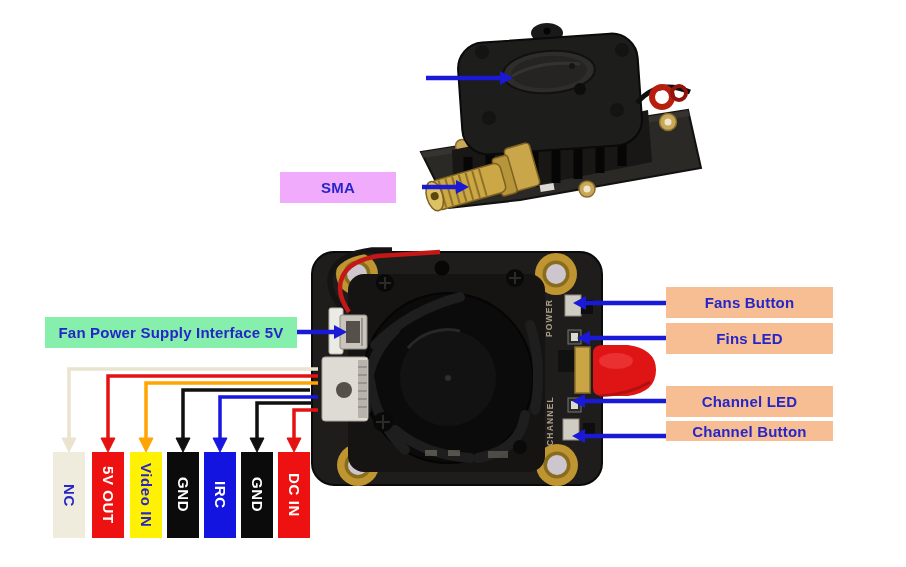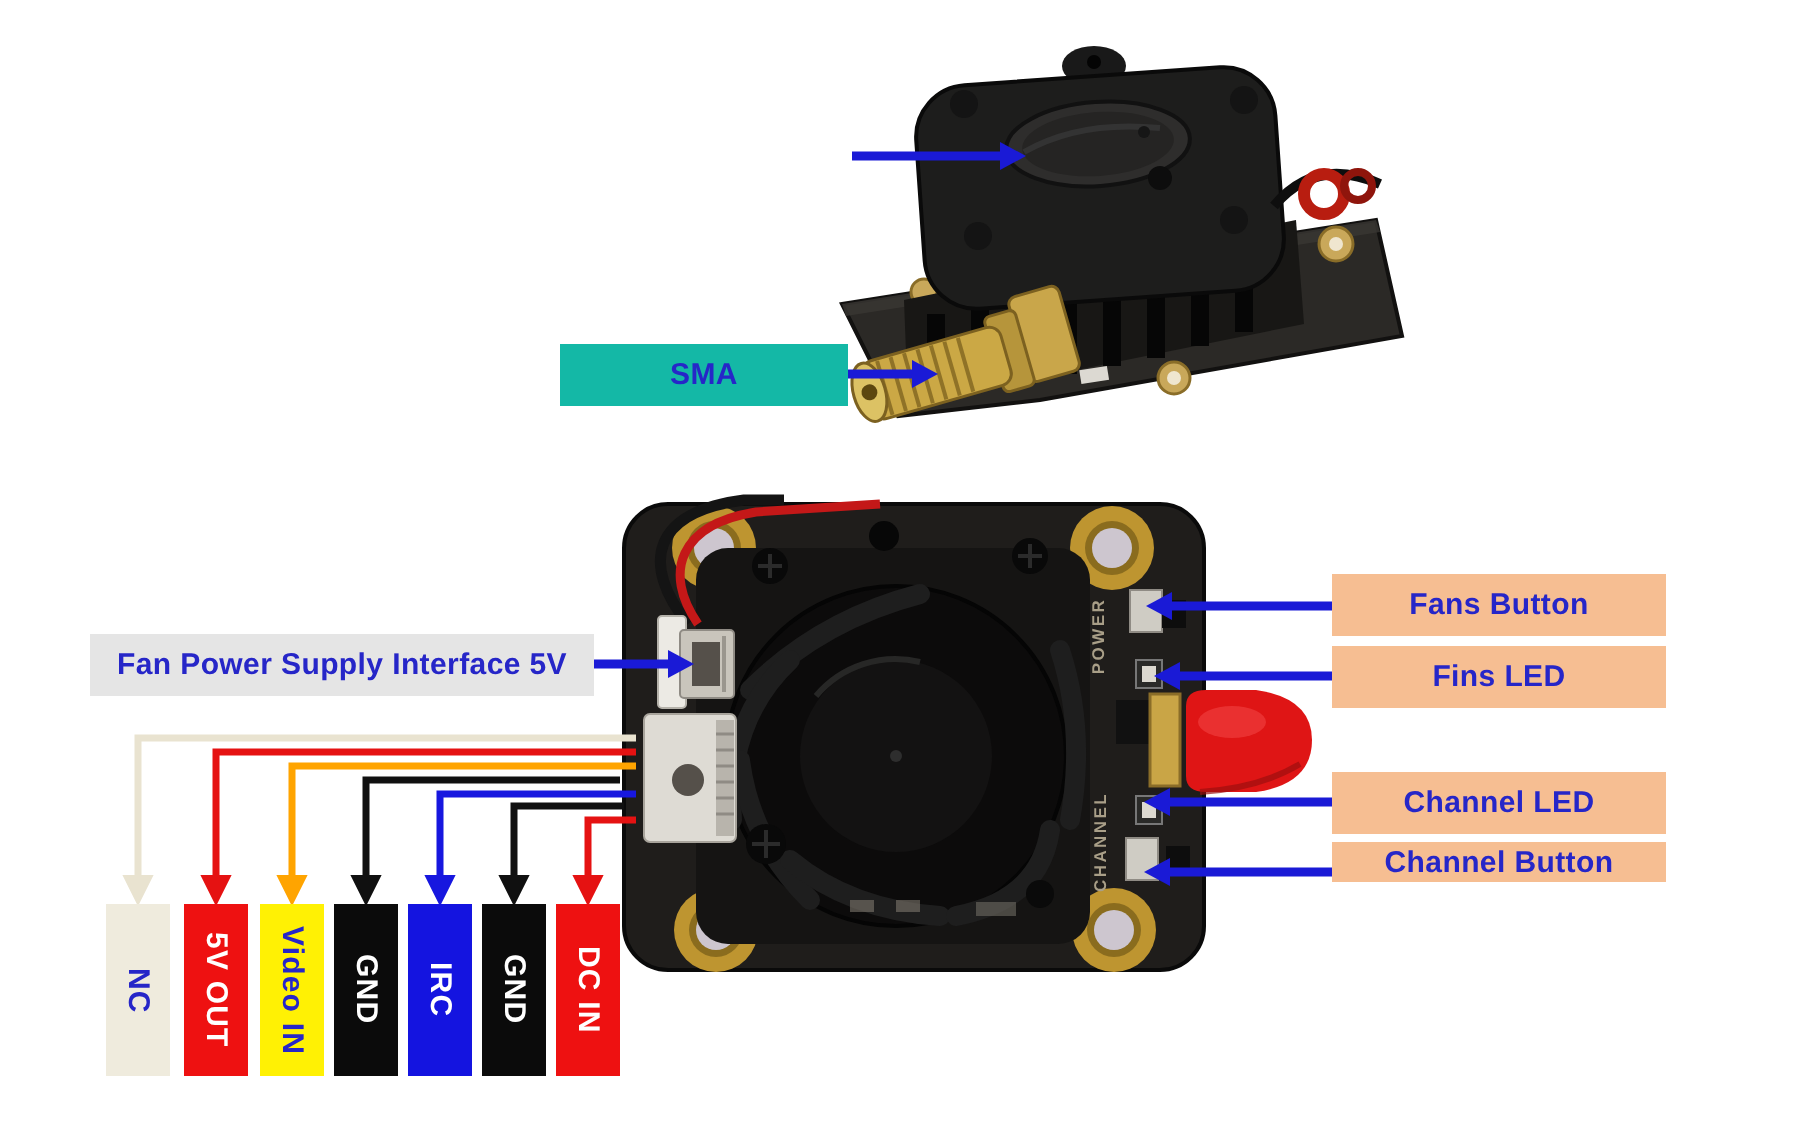--- a/index.html
+++ b/index.html
@@ -238,22 +238,22 @@
         <line x1="666" y1="401" x2="585" y2="401"></line>
           <polygon points="585,394 585,408 572,401" stroke="none"></polygon>
       </g>
       <g class="arrow">
         <line x1="666" y1="436" x2="585" y2="436"></line>
           <polygon points="585,429 585,443 572,436" stroke="none"></polygon>
       </g>
     </g>
   </svg>
 
-  <div class="callout" style="left: 280px; top: 172px; width: 144px; height: 31px; background-color: #14b8a6; color: rgb(38, 38, 200);">SMA</div>
-  <div class="callout" style="left: 45px; top: 317px; width: 252px; height: 31px; background-color: #e5e5e5; color: rgb(38, 38, 200);">Fan Power Supply Interface 5V</div>
+  <div class="callout" style="left: 280px; top: 172px; width: 116px; height: 31px; background-color: #f0abfc; color: rgb(38, 38, 200);">SMA</div>
+  <div class="callout" style="left: 45px; top: 317px; width: 252px; height: 31px; background-color: #86efac; color: rgb(38, 38, 200);">Fan Power Supply Interface 5V</div>
   <div class="callout" style="left: 666px; top: 287px; width: 167px; height: 31px; background-color: rgb(246, 190, 146); color: rgb(38, 38, 200);">Fans Button</div>
   <div class="callout" style="left: 666px; top: 323px; width: 167px; height: 31px; background-color: rgb(246, 190, 146); color: rgb(38, 38, 200);">Fins LED</div>
   <div class="callout" style="left: 666px; top: 386px; width: 167px; height: 31px; background-color: rgb(246, 190, 146); color: rgb(38, 38, 200);">Channel LED</div>
   <div class="callout" style="left: 666px; top: 421px; width: 167px; height: 20px; background-color: rgb(246, 190, 146); color: rgb(38, 38, 200);">Channel Button</div>
 
   <div class="pin" style="left: 53px; top: 452px; width: 32px; height: 86px; background-color: rgb(239, 235, 221); color: rgb(38, 38, 200);">NC</div>
   <div class="pin" style="left: 92px; top: 452px; width: 32px; height: 86px; background-color: rgb(238, 17, 17); color: rgb(255, 255, 255);">5V OUT</div>
   <div class="pin" style="left: 130px; top: 452px; width: 32px; height: 86px; background-color: rgb(255, 241, 4); color: rgb(38, 38, 200);">Video IN</div>
   <div class="pin" style="left: 167px; top: 452px; width: 32px; height: 86px; background-color: rgb(11, 11, 11); color: rgb(255, 255, 255);">GND</div>
   <div class="pin" style="left: 204px; top: 452px; width: 32px; height: 86px; background-color: rgb(20, 20, 224); color: rgb(255, 255, 255);">IRC</div>

